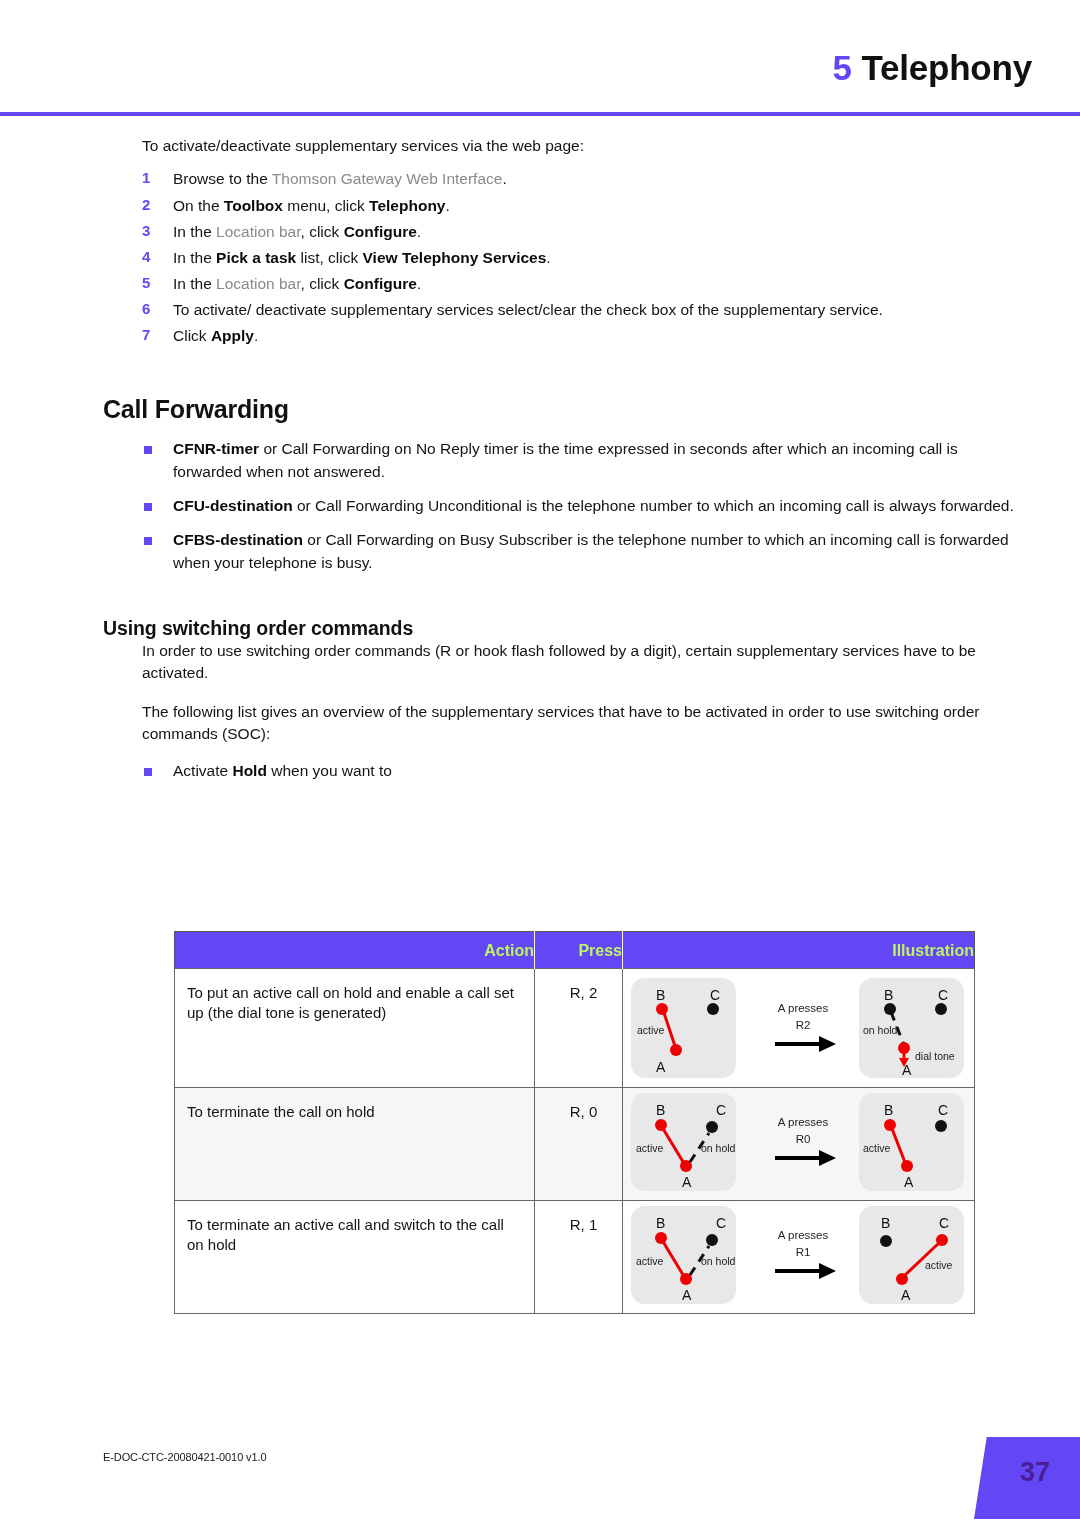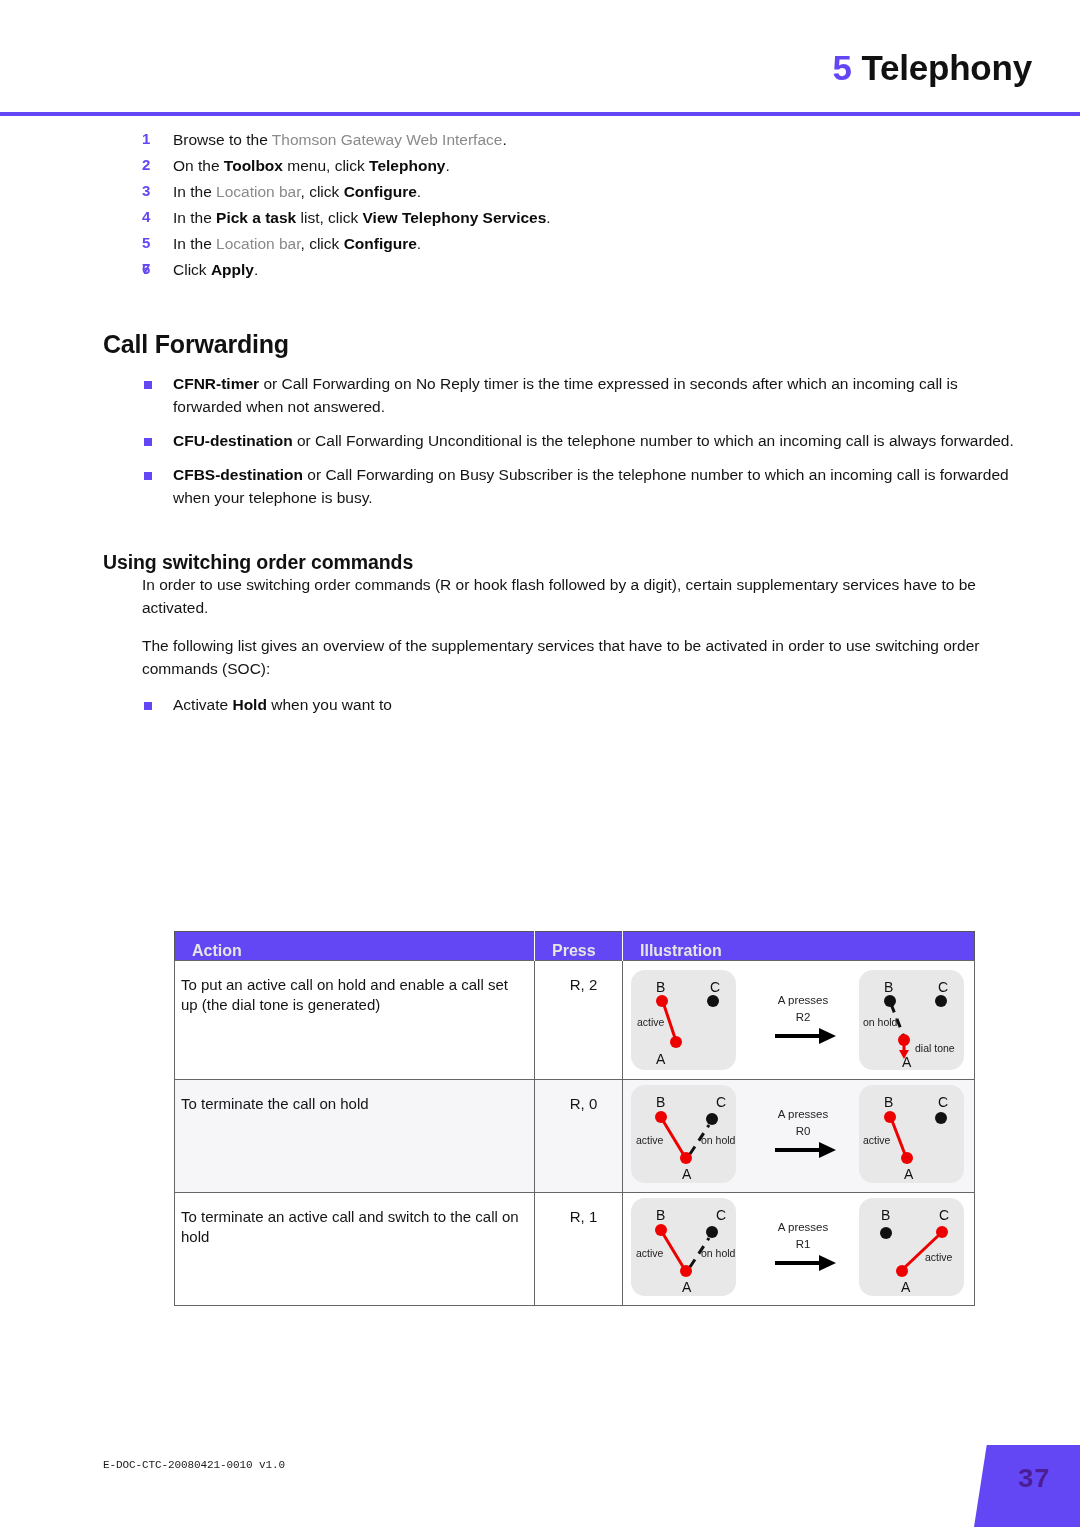--- a/index.html
+++ b/index.html
@@ -120,35 +120,35 @@
   .soc-table {
     position: absolute;
     left: 174px;
     top: 931px;
     width: 801px;
     border-collapse: collapse;
     border: 1.6px solid #555555;
   }
   .soc-table th {
     background: #6347f5;
-    color: #e5e5e5;
+    color: #bef264;
     font-size: 16px;
     font-weight: bold;
-    text-align: left;
-    padding: 10px 0 0 17px;
+    text-align: right;
+    padding: 10px 0 8px 17px;
     border-right: 1.6px solid #ffffff;
     vertical-align: middle;
   }
   .soc-table th:last-child { border-right: none; }
   .soc-table td {
     border: 1.4px solid #666666;
     vertical-align: top;
     font-size: 15px;
     color: #141414;
-    padding: 14px 12px 10px 6px;
+    padding: 14px 12px 10px 12px;
     line-height: 1.35;
   }
   .soc-table td.press {
     text-align: center;
     padding-left: 22px;
   }
   .soc-table td.illus {
     padding: 0;
     vertical-align: middle;
   }
@@ -161,24 +161,23 @@
   .illus-wrap {
     position: relative;
     width: 351px;
     height: 112px;
   }
   .illus-wrap svg { display: block; }
 
   
   .page-footer {
     position: absolute;
-    left: 0; bottom: 0;
+    left: 0; bottom: 8px;
     width: 1080px;
     height: 90px;
-    font-family: Liberation Mono, monospace;
   }
   .doc-code {
     position: absolute;
     left: 103px;
     top: 22px;
     font-size: 11px;
     color: #1a1a1a;
     letter-spacing: -0.1px;
   }
   .page-tab {
@@ -206,39 +205,40 @@
   <div class="chapter-title">
     <span class="chapter-num">5</span>
     <span class="chapter-name">Telephony</span>
   </div>
   <div class="header-rule"></div>
 </div>
 
 <div class="content">
 
 
+  <p class="body-text" style="margin-top:17px;">To activate/deactivate supplementary services via the web page:</p>
 
   <ol class="steps" style="margin-top:10px;">
     <li>
       <span class="num">1</span><span>Browse to the </span><span class="ui-ref">Thomson Gateway Web Interface</span><span>.</span>
     </li>
     <li>
       <span class="num">2</span><span>On the </span><b>Toolbox</b><span> menu, click </span><b>Telephony</b><span>.</span>
     </li>
     <li>
       <span class="num">3</span><span>In the </span><span class="ui-ref">Location bar</span><span>, click </span><b>Configure</b><span>.</span>
     </li>
     <li>
       <span class="num">4</span><span>In the </span><b>Pick a task</b><span> list, click </span><b>View Telephony Services</b><span>.</span>
     </li>
     <li>
       <span class="num">5</span><span>In the </span><span class="ui-ref">Location bar</span><span>, click </span><b>Configure</b><span>.</span>
     </li>
     <li>
-      <span class="num">6</span>
+      <span class="num">6</span><span>To activate/ deactivate supplementary services select/clear the check box of the supplementary service.</span>
     </li>
     <li>
       <span class="num">7</span><span>Click </span><b>Apply</b><span>.</span>
     </li>
   </ol>
 
   <h2 class="big-heading" style="margin-top:48px;">Call Forwarding</h2>
 
 
   <ul class="bullets" style="margin-top:14px;">

